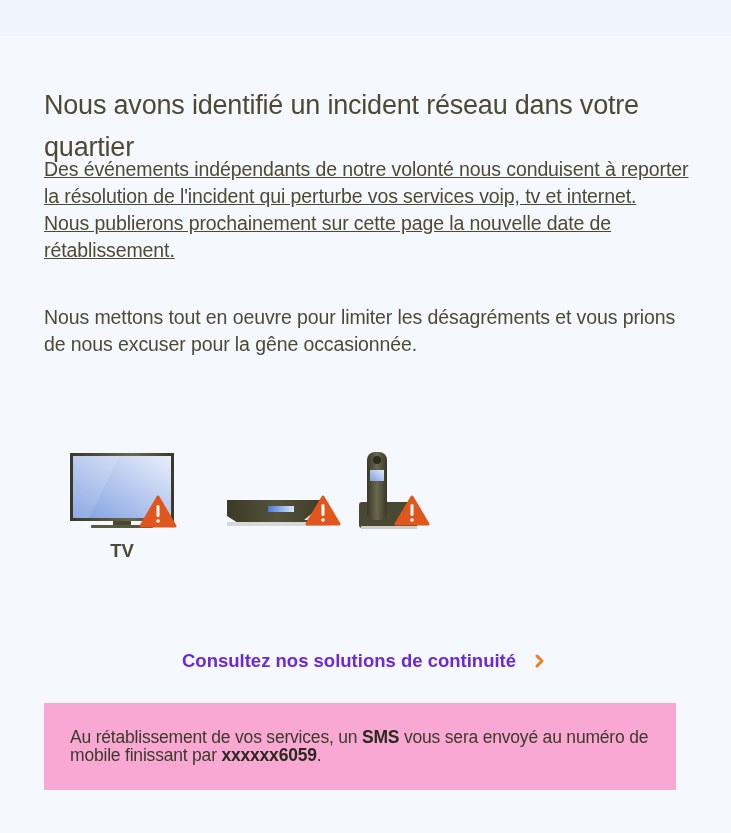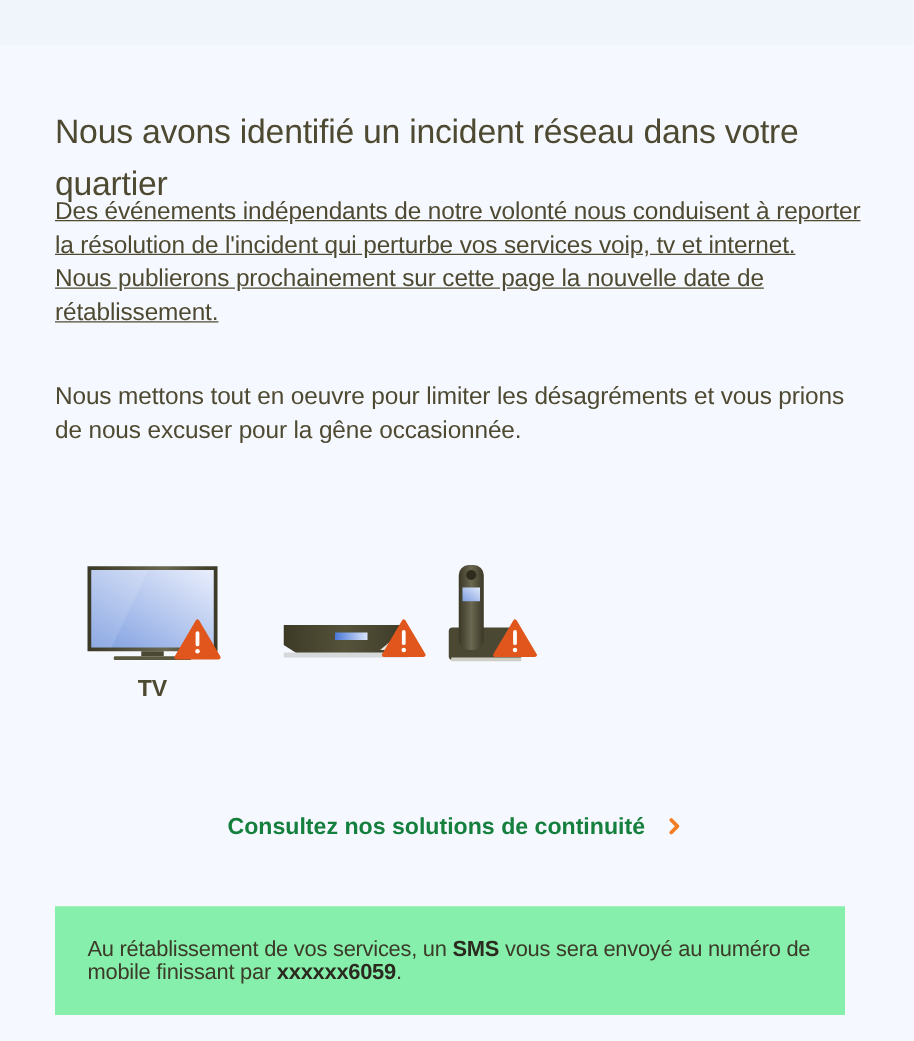--- a/index.html
+++ b/index.html
@@ -39,31 +39,31 @@
     display: block; font-size: 18.5px; color: #4e4a32; margin-top: 10px;
   }
   .svc-tv { left: 54px; width: 140px; }
   .svc-tv .label { width: 140px; margin-left: -2px; font-weight: bold; }
   .svc-net { left: 226px; width: 120px; }
   .svc-phone { left: 382px; width: 125px; }
 
   .cta {
     position: absolute; left: 182px; top: 650px;
     display: flex; align-items: center;
-    font-size: 18.5px; font-weight: bold; color: #15803d;
+    font-size: 18.5px; font-weight: bold; color: #6d28d9;
     cursor: pointer; text-decoration: none;
   }
   .cta .chev {
     margin-left: 18px; color: #f27d22; font-size: 18px; font-weight: bold;
     display: inline-flex; width: 12px; height: 16px;
   }
 
   .banner {
-    position: absolute; left: 44px; top: 725px; width: 632px; height: 87px;
-    background: #86efac;
+    position: absolute; left: 44px; top: 703px; width: 632px; height: 87px;
+    background: #f9a8d4;
     padding: 25px 26px 0 26px;
     font-size: 17.5px; line-height: 18px;
     color: #3c3a28;
     letter-spacing: -0.2px;
   }
   .banner b { font-weight: bold; color: #2b2a1e; }
 </style>
 </head>
 <body>
 

